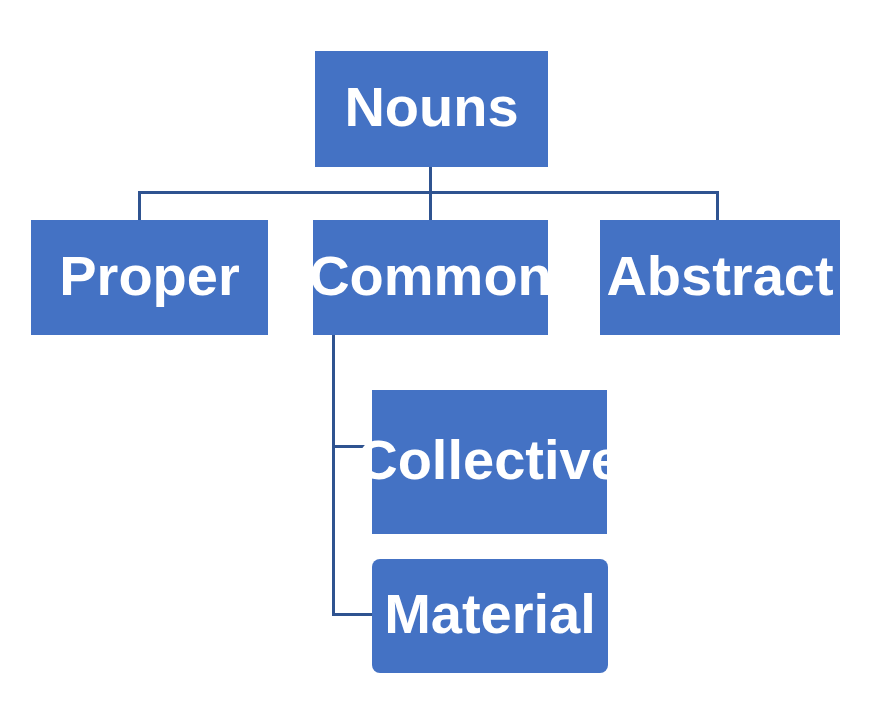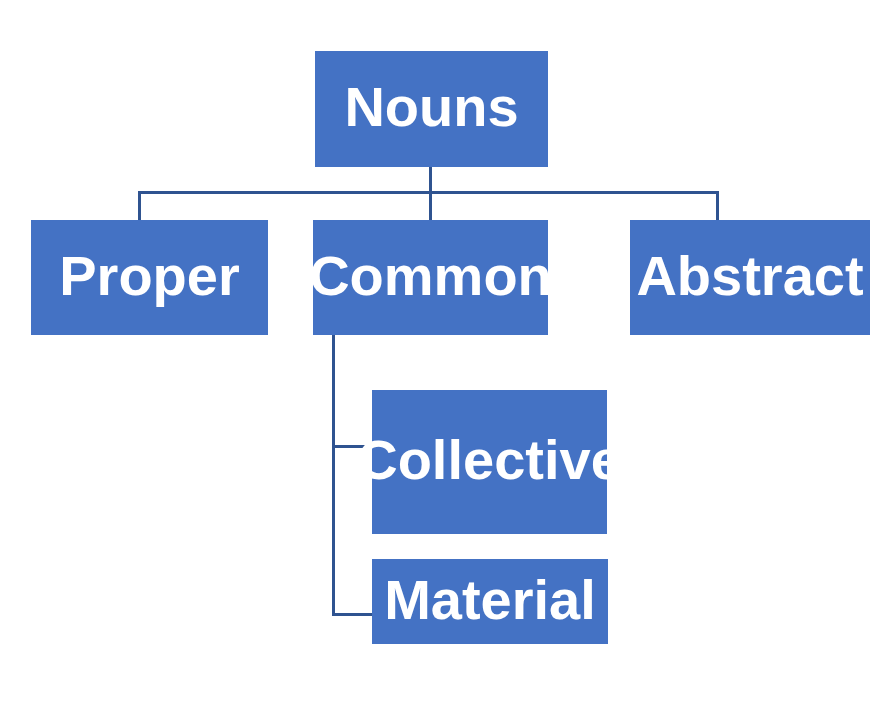--- a/index.html
+++ b/index.html
@@ -35,23 +35,23 @@
   .connector {
     position: absolute;
     background: var(--connector, #2F5390);
     z-index: 1;
   }
 
   
   .node-nouns      { left: 315px; top:  51px; width: 233px; height: 116px; }
   .node-proper     { left:  22px; top: 220px; width: 237px; height: 115px; margin-left: 9px; }
   .node-common     { left: 313px; top: 220px; width: 235px; height: 115px; }
-  .node-abstract   { left: 600px; top: 220px; width: 240px; height: 115px; margin-left: 30px; }
+  .node-abstract   { left: 600px; top: 220px; width: 240px; height: 115px; }
   .node-collective { left: 372px; top: 390px; width: 235px; height: 144px; }
-  .node-material   { left: 372px; top: 559px; width: 236px; height: 85px; }
+  .node-material   { left: 372px; top: 559px; width: 236px; height: 114px; border-radius: 8px; }
 
   
   .conn-root-stem       { left: 429px; top: 167px; width: 3px;   height: 53px; }  
   .conn-rail            { left: 138px; top: 191px; width: 581px; height: 3px;  }  
   .conn-drop-proper     { left: 138px; top: 191px; width: 3px;   height: 29px; }
   .conn-drop-abstract   { left: 716px; top: 191px; width: 3px;   height: 29px; }
   .conn-common-stem     { left: 332px; top: 335px; width: 3px;   height: 281px; } 
   .conn-stub-collective { left: 332px; top: 445px; width: 40px;  height: 3px;  }
   .conn-stub-material   { left: 332px; top: 613px; width: 40px;  height: 3px;  }
 </style>

